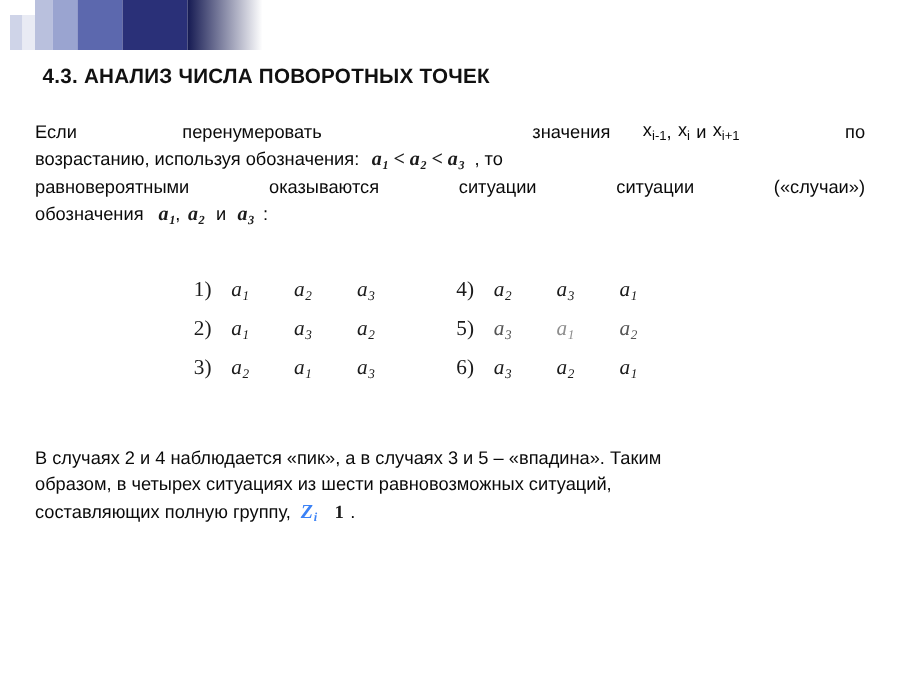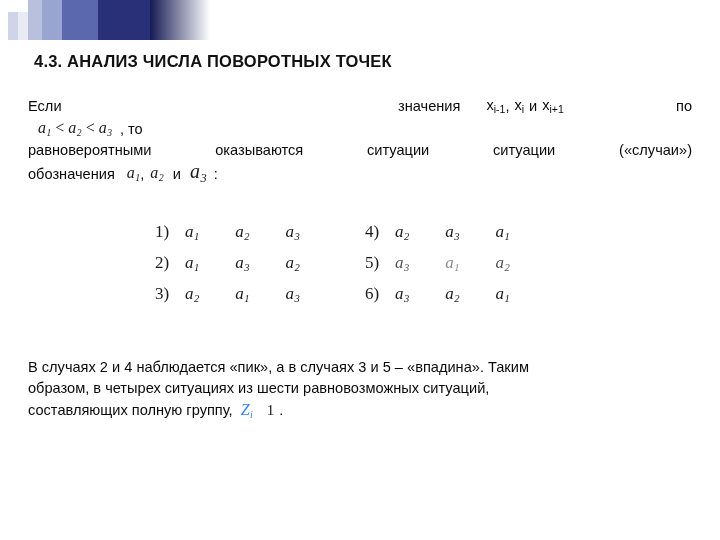--- a/index.html
+++ b/index.html
@@ -68,32 +68,33 @@
     position: absolute;
     left: 28px;
     top: 95px;
     width: 664px;
     font-size: 14.6px;
     color: #0a0a0a;
     line-height: 21px;
   }
   .para-top .ln {
     display: flex;
-    align-items: flex-end;
+    align-items: center;
     white-space: nowrap;
   }
   .justify-fill { flex: 1 1 auto; }
 
   .sub { font-size: 10.5px; vertical-align: baseline; position: relative; top: 3px; }
 
   
   .math {
     font-family: "Liberation Serif", serif;
     font-style: italic;
     color: #1b1b1b;
+    font-weight: bold;
   }
   .math .it { font-style: italic; }
   .math-sub {
     font-size: 0.62em;
     font-style: italic;
     position: relative;
     top: 0.33em;
     margin-left: 0.5px;
   }
   .op { font-style: normal; margin: 0 4px; }
@@ -172,37 +173,39 @@
     <div class="bar b8"></div>
     <div class="notch"></div>
   </div>
 
   <div class="title">4.3. АНАЛИЗ ЧИСЛА ПОВОРОТНЫХ ТОЧЕК</div>
 
   <div class="para-top">
     <div class="ln">
       <span>Если</span>
       <span class="justify-fill"></span>
+      <span>перенумеровать</span>
       <span class="justify-fill"></span>
       <span class="justify-fill"></span>
       <span>значения</span>
       <span style="width:26px"></span>
       <span><span>x</span><span class="sub">i-1</span></span>
       <span>,</span>
       <span style="width:5px"></span>
       <span><span>x</span><span class="sub">i</span></span>
       <span style="width:5px"></span>
       <span>и</span>
       <span style="width:5px"></span>
       <span><span>x</span><span class="sub">i+1</span></span>
       <span class="justify-fill"></span>
       <span>по</span>
     </div>
 
     <div class="ln">
+      <span>возрастанию, используя обозначения:</span>
       <span style="width:10px"></span>
       <span class="math ineq">
         <span class="it">a</span><span class="math-sub">1</span><span class="op">&lt;</span><span class="it">a</span><span class="math-sub">2</span><span class="op">&lt;</span><span class="it">a</span><span class="math-sub">3</span>
       </span>
       <span style="width:8px"></span>
       <span>, то</span>
     </div>
 
     <div class="ln">
       <span>равновероятными</span>
@@ -219,21 +222,21 @@
     <div class="ln">
       <span>обозначения</span>
       <span style="width:12px"></span>
       <span class="math" style="font-size:16px"><span class="it">a</span><span class="math-sub">1</span></span>
       <span>,</span>
       <span style="width:6px"></span>
       <span class="math" style="font-size:16px"><span class="it">a</span><span class="math-sub">2</span></span>
       <span style="width:9px"></span>
       <span>и</span>
       <span style="width:9px"></span>
-      <span class="math" style="font-size:20px"><span class="it">a</span><span class="math-sub">3</span></span>
+      <span class="math" style="font-size:16px"><span class="it">a</span><span class="math-sub">3</span></span>
       <span style="width:7px"></span>
       <span>:</span>
     </div>
   </div>
 
   <div class="cases">
 
     <div class="cases-row">
       <div class="case-col left">
         <span class="case-num">1)</span>

